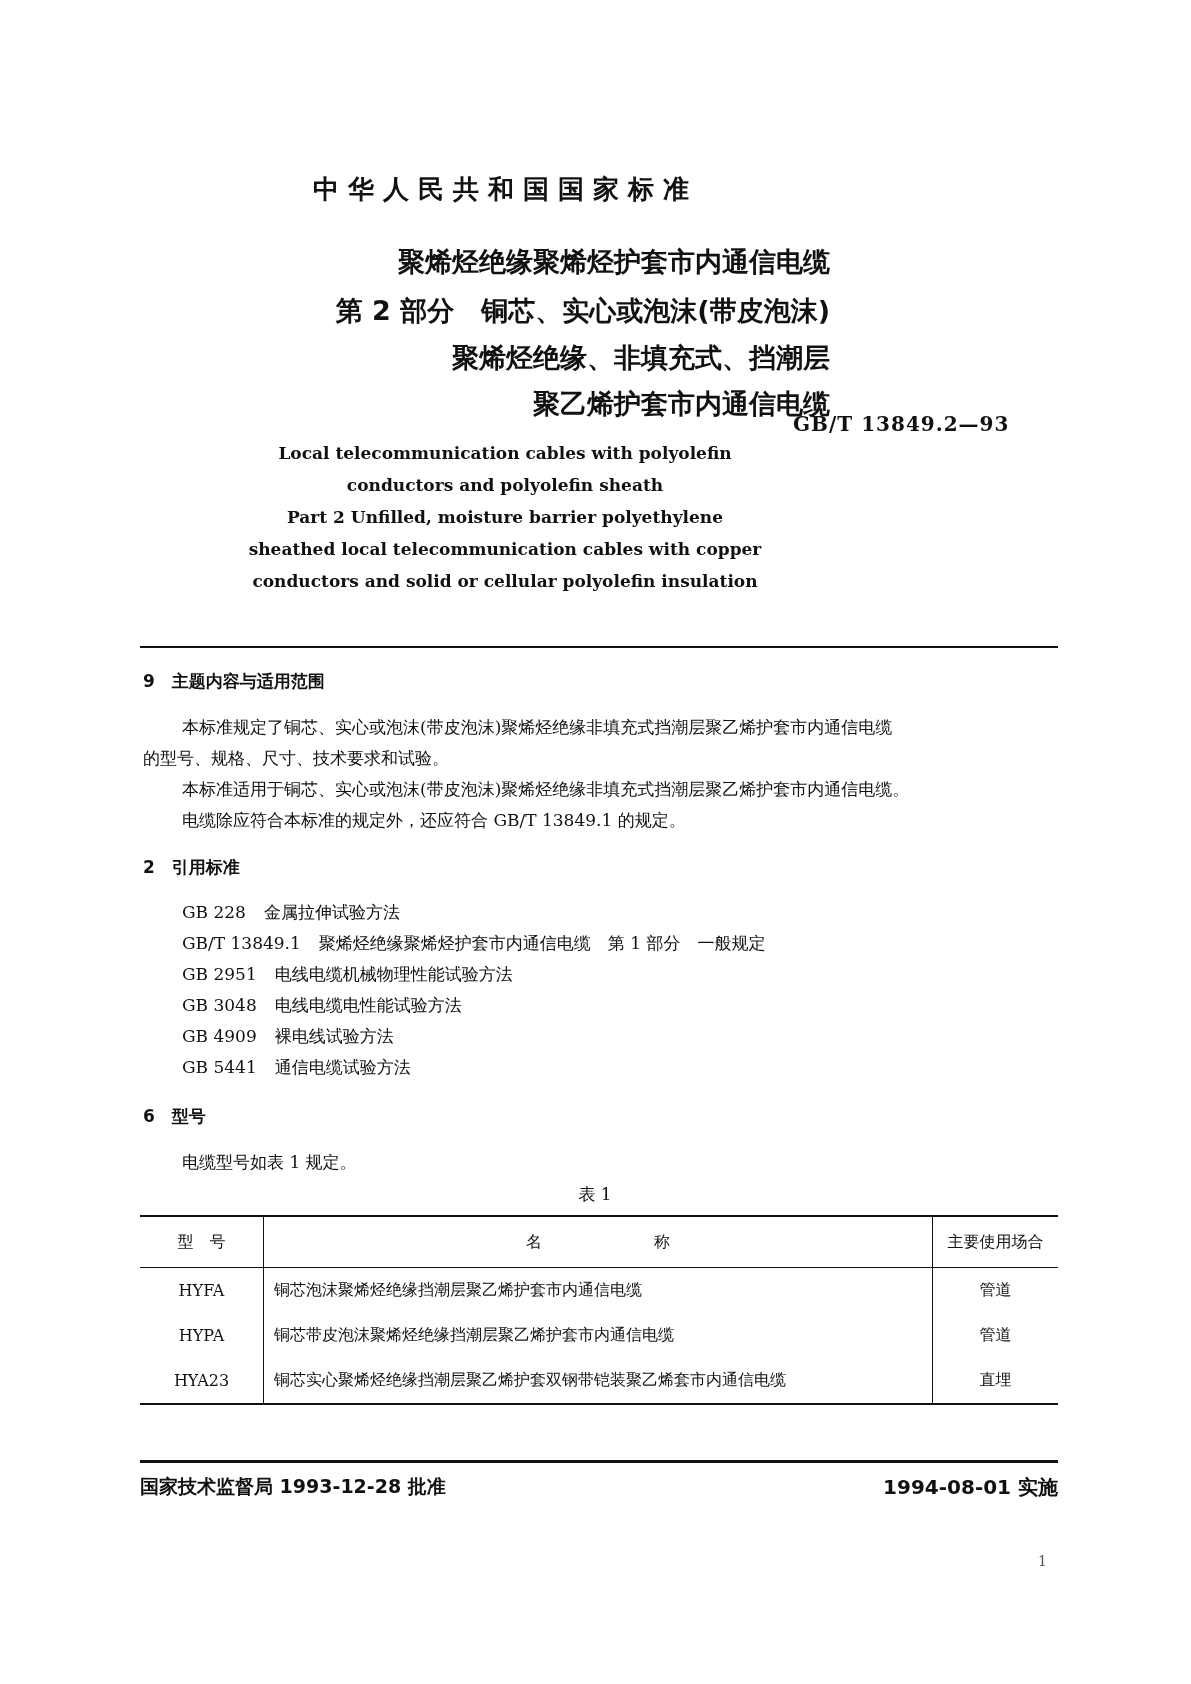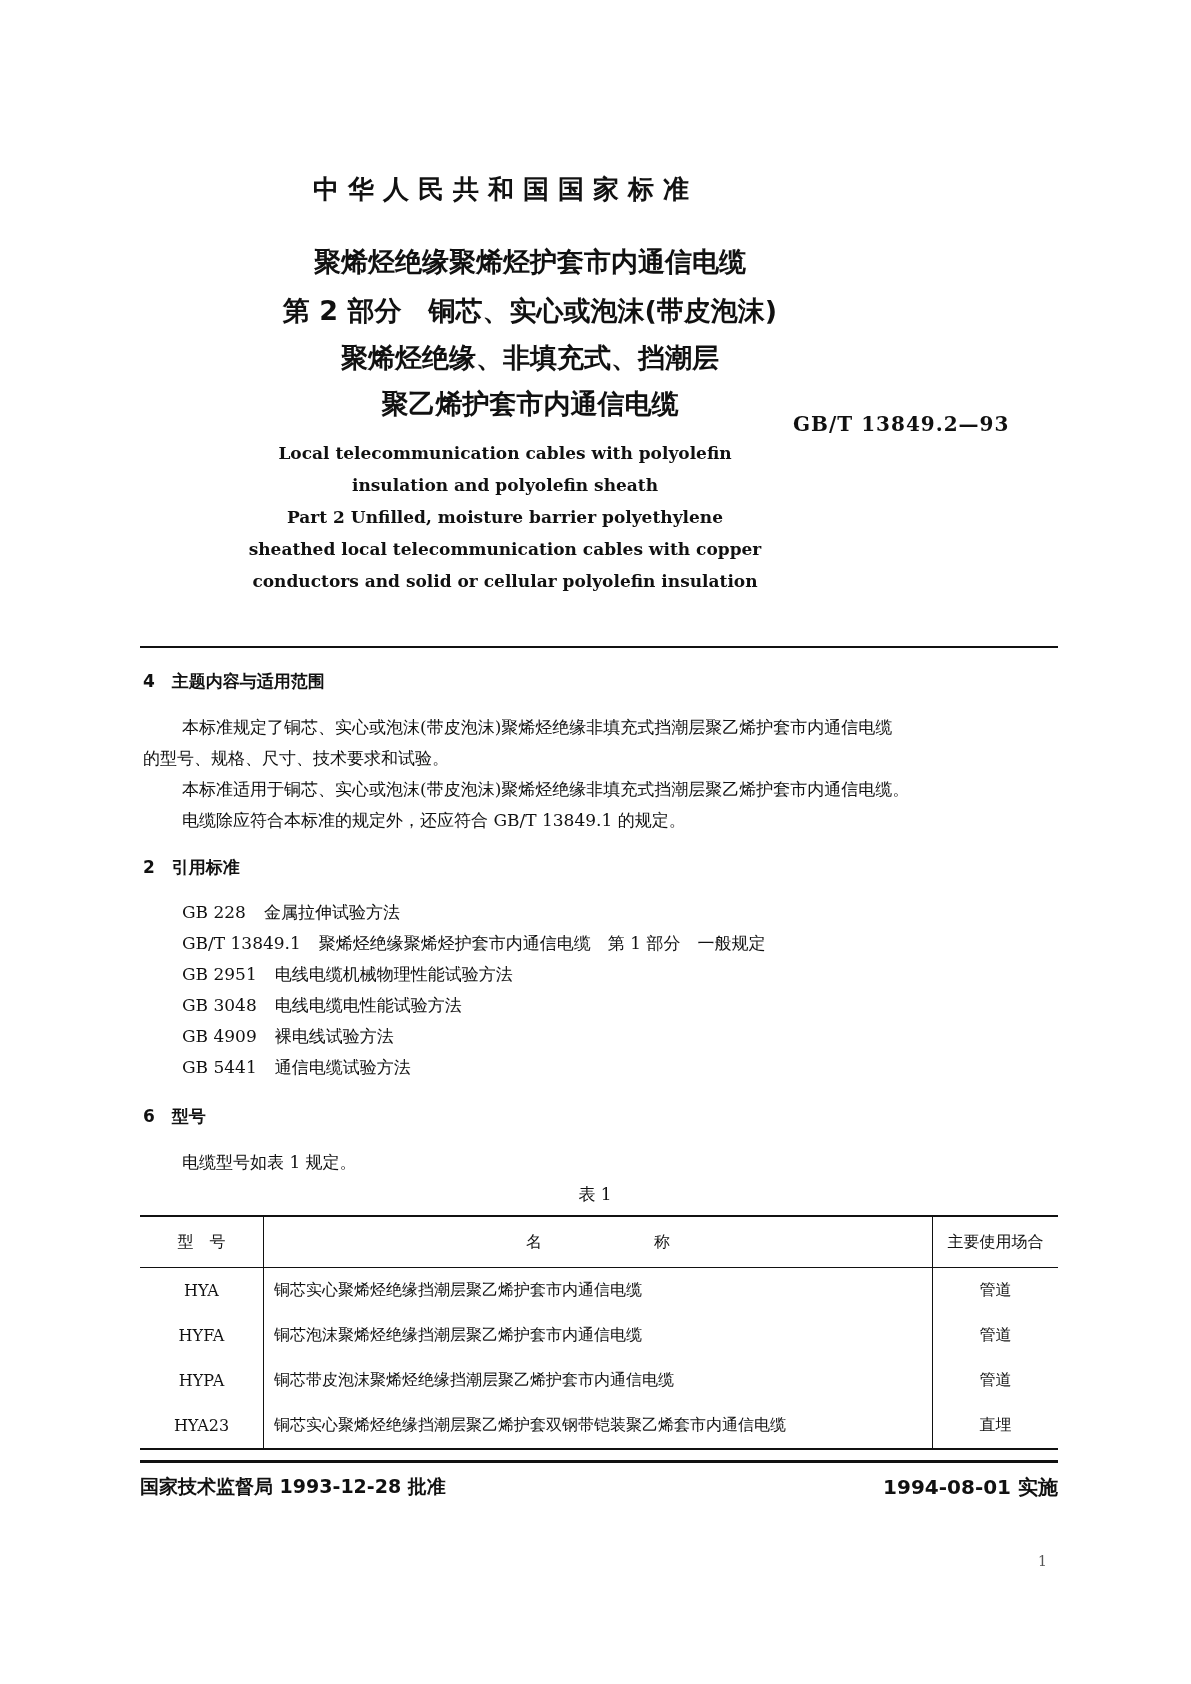--- a/index.html
+++ b/index.html
@@ -3,21 +3,21 @@
 <meta charset="utf-8">
 <style>
   html, body { margin:0; padding:0; background:#fff; }
   body { width:1191px; height:1684px; position:relative; overflow:hidden; color:#111;
          font-family:"DejaVu Serif","Liberation Serif",serif; }
   .abs { position:absolute; }
   .bold { font-weight:bold; }
   .sans { font-family:"DejaVu Sans","Liberation Sans",sans-serif; }
   .center { text-align:center; }
   #country { top:172px; left:0; width:1011px; text-align:center; font-size:26px; letter-spacing:9px; }
-  .ttl { left:230px; width:600px; text-align:center; font-size:27px; }
+  .ttl { left:230px; width:600px; text-align:right; font-size:27px; }
   #gbcode { top:412px; left:793px; font-size:20px; letter-spacing:1px; }
   .en { left:240px; width:530px; text-align:center; font-size:17px; font-weight:bold; }
   .rule { position:absolute; left:140px; width:918px; background:#111; }
   .sec { left:143px; font-size:17px; font-weight:bold; }
   .para { font-size:17px; }
   .ref { left:182px; font-size:17px; }
   table { position:absolute; left:140px; top:1215px; width:918px; border-collapse:collapse; font-size:16px; }
   th, td { padding:0; height:45px; }
   th { border-top:2px solid #111; border-bottom:1.5px solid #111; font-weight:normal; }
   tr:last-child td { border-bottom:2px solid #111; }
@@ -32,28 +32,28 @@
 <div id="country" class="abs bold sans">中华人民共和国国家标准</div>
 
 <div class="abs ttl bold sans" style="top:244px">聚烯烃绝缘聚烯烃护套市内通信电缆</div>
 <div class="abs ttl bold sans" style="top:293px">第 2 部分　铜芯、实心或泡沫(带皮泡沫)</div>
 <div class="abs ttl bold sans" style="top:340px">聚烯烃绝缘、非填充式、挡潮层</div>
 <div class="abs ttl bold sans" style="top:386px">聚乙烯护套市内通信电缆</div>
 
 <div id="gbcode" class="abs bold">GB/T 13849.2—93</div>
 
 <div class="abs en" style="top:443px">Local telecommunication cables with polyolefin</div>
-<div class="abs en" style="top:475px">insulation and polyolefin sheath</div>
+<div class="abs en" style="top:475px">conductors and polyolefin sheath</div>
 <div class="abs en" style="top:507px">Part 2 Unfilled, moisture barrier polyethylene</div>
 <div class="abs en" style="top:539px">sheathed local telecommunication cables with copper</div>
 <div class="abs en" style="top:571px">conductors and solid or cellular polyolefin insulation</div>
 
 <div class="rule" style="top:646px;height:2px"></div>
 
-<div class="abs sec sans" style="top:670px">4　主题内容与适用范围</div>
+<div class="abs sec sans" style="top:670px">9　主题内容与适用范围</div>
 <div class="abs para" style="top:716px;left:182px">本标准规定了铜芯、实心或泡沫(带皮泡沫)聚烯烃绝缘非填充式挡潮层聚乙烯护套市内通信电缆</div>
 <div class="abs para" style="top:747px;left:143px">的型号、规格、尺寸、技术要求和试验。</div>
 <div class="abs para" style="top:778px;left:182px">本标准适用于铜芯、实心或泡沫(带皮泡沫)聚烯烃绝缘非填充式挡潮层聚乙烯护套市内通信电缆。</div>
 <div class="abs para" style="top:809px;left:182px">电缆除应符合本标准的规定外，还应符合 GB/T 13849.1 的规定。</div>
 
 <div class="abs sec sans" style="top:856px">2　引用标准</div>
 
 <div class="abs ref" style="top:901px"><span>GB 228</span><span style="margin-left:18px">金属拉伸试验方法</span></div>
 <div class="abs ref" style="top:932px"><span>GB/T 13849.1</span><span style="margin-left:18px">聚烯烃绝缘聚烯烃护套市内通信电缆　第 1 部分　一般规定</span></div>
 <div class="abs ref" style="top:963px"><span>GB 2951</span><span style="margin-left:18px">电线电缆机械物理性能试验方法</span></div>
@@ -68,25 +68,20 @@
 <table>
   <thead>
     <tr>
       <th class="c1" style="height:50px">型　号</th>
       <th class="c2" style="text-align:center;padding-left:0">名　　　　　　　称</th>
       <th class="c3">主要使用场合</th>
     </tr>
   </thead>
   <tbody>
     <tr>
-      <td class="c1">HYA</td>
-      <td class="c2">铜芯实心聚烯烃绝缘挡潮层聚乙烯护套市内通信电缆</td>
-      <td class="c3">管道</td>
-    </tr>
-    <tr>
       <td class="c1">HYFA</td>
       <td class="c2">铜芯泡沫聚烯烃绝缘挡潮层聚乙烯护套市内通信电缆</td>
       <td class="c3">管道</td>
     </tr>
     <tr>
       <td class="c1">HYPA</td>
       <td class="c2">铜芯带皮泡沫聚烯烃绝缘挡潮层聚乙烯护套市内通信电缆</td>
       <td class="c3">管道</td>
     </tr>
     <tr>

